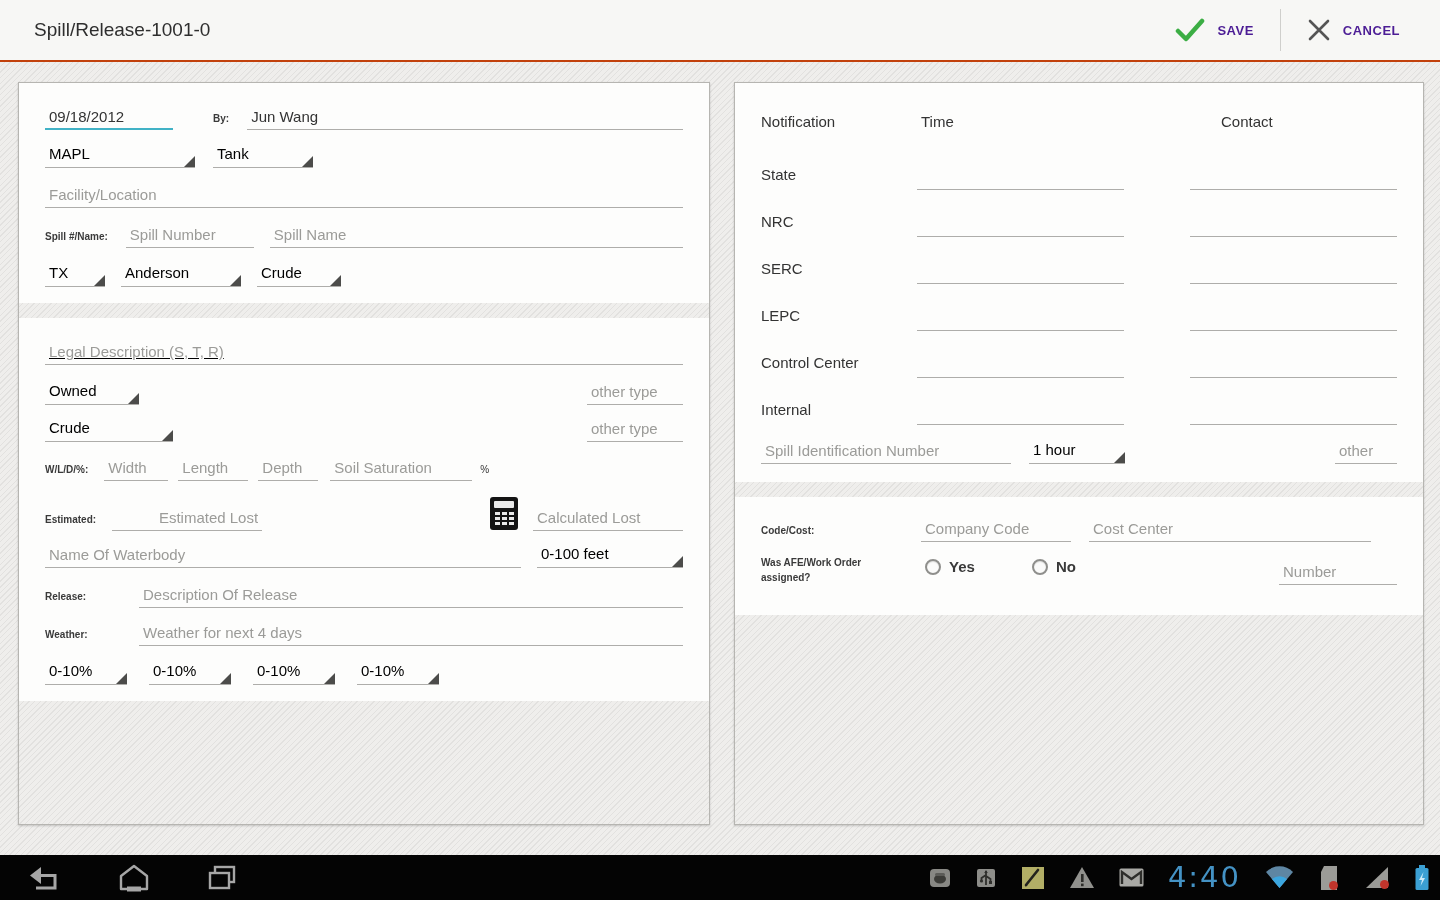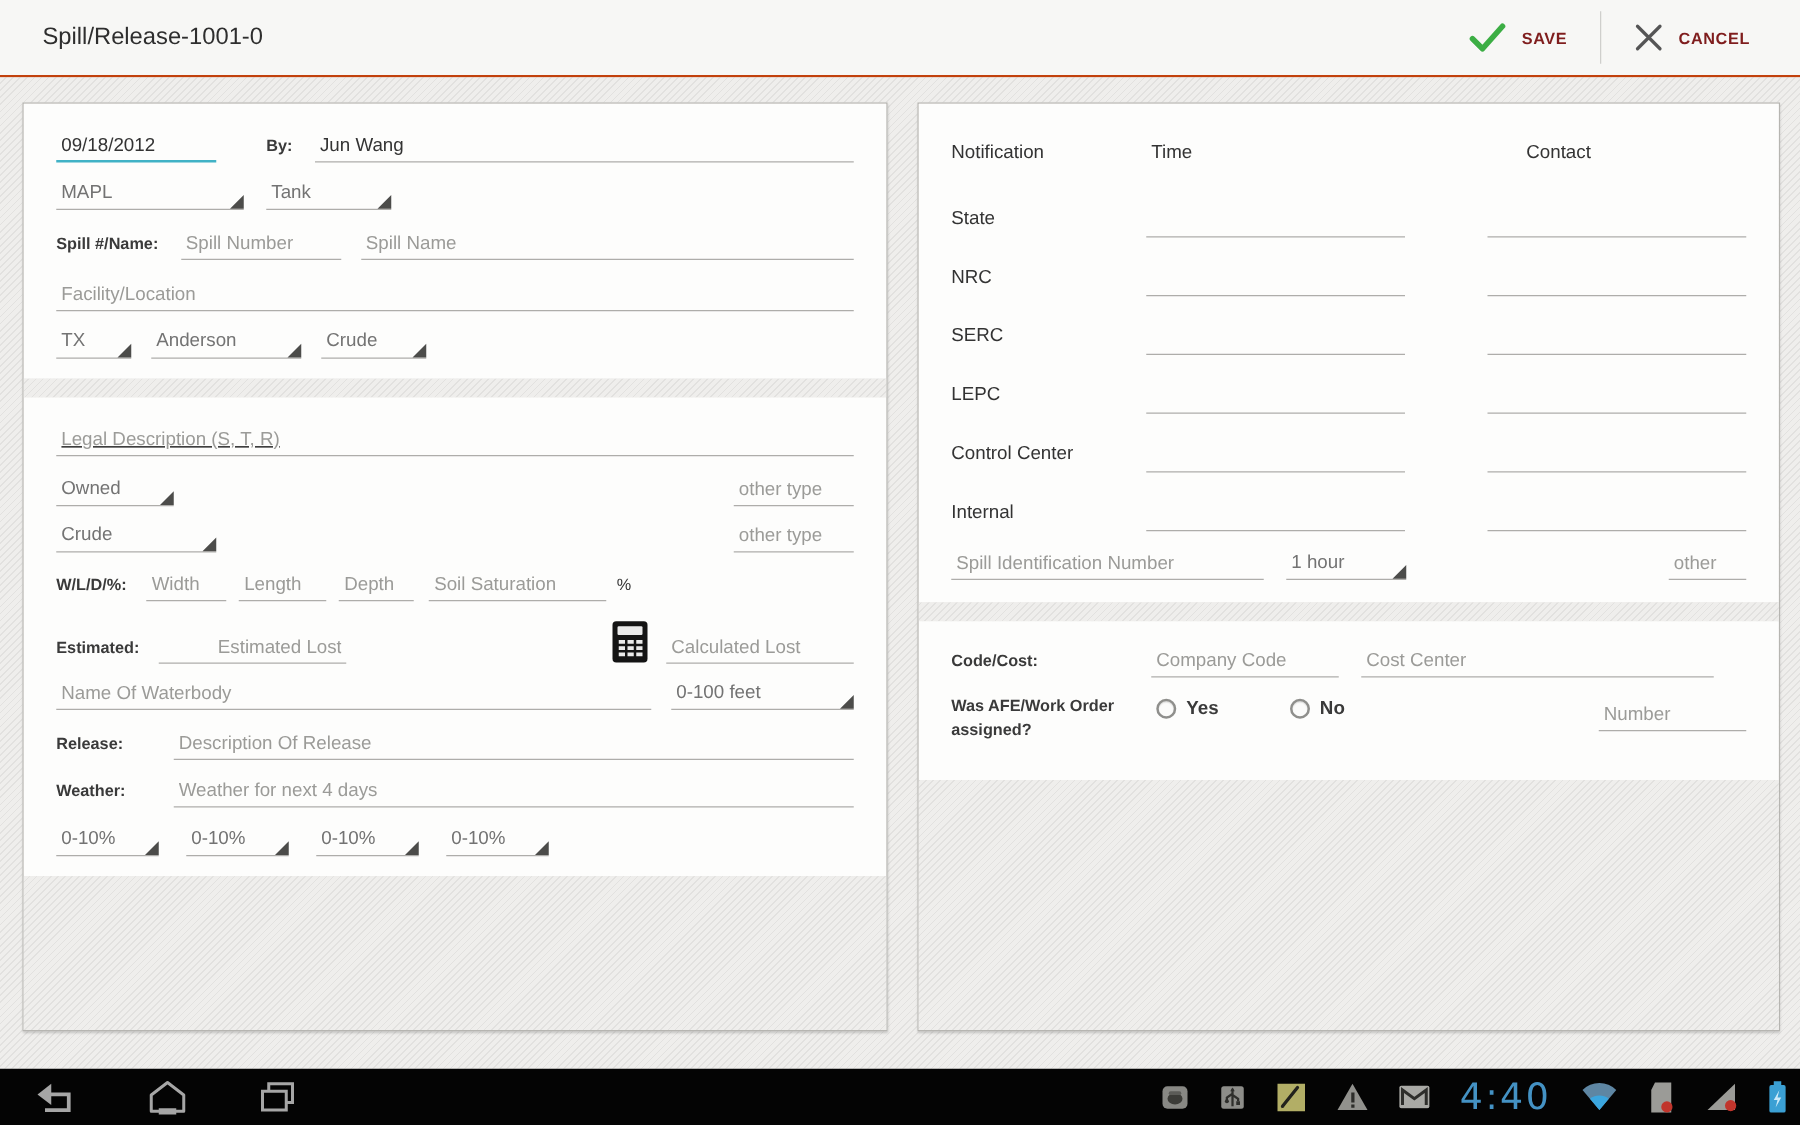--- a/index.html
+++ b/index.html
@@ -9,46 +9,46 @@
   
   .hatch { background:#ebeae8;
     background-image:repeating-linear-gradient(-45deg,#efeeec 0px,#efeeec 3px,#e2e1df 3px,#e2e1df 4px); }
 
   
   .appbar { height:62px; background:#f7f7f5; border-bottom:2px solid #c2410c;
     display:flex; align-items:center; padding:0 14px 0 34px; }
   .appbar-title { font-size:19px; color:#2e2e2e; }
   .appbar-actions { margin-left:auto; display:flex; align-items:center; height:100%; }
   .action-btn { display:flex; align-items:center; gap:12px; height:100%; padding:0 26px; cursor:default; }
-  .action-label { font-size:13px; font-weight:bold; letter-spacing:.5px; color:#7f1d1d; }
+  .action-label { font-size:13px; font-weight:bold; letter-spacing:.5px; color:#4c1d95; }
   .action-divider { width:1px; height:42px; background:#cfcfcc; }
 
   
   .content { position:absolute; top:62px; bottom:45px; left:0; right:0; }
   .card { position:absolute; top:20px; height:743px; border:1px solid #b6b5b1;
     box-shadow:0 1px 2px rgba(0,0,0,.18); display:flex; flex-direction:column; }
   .card-left  { left:18px;  width:692px; }
   .card-right { left:734px; width:690px; }
   .sect { background:#fdfdfc; padding:22px 26px 12px 26px; }
   .sect-divider { height:15px; flex:0 0 auto; }
   .filler { flex:1 1 auto; }
 
   .row { display:flex; align-items:flex-end; }
-  .lbl { font-size:13px; font-weight:bold; color:#3a3a3a; padding-bottom:6px; white-space:nowrap; }
+  .lbl { font-size:10px; font-weight:bold; color:#3a3a3a; padding-bottom:6px; white-space:nowrap; }
   .plain { font-weight:normal; color:#333; }
   .grow { flex:1 1 auto; }
 
   input.inp { border:none; outline:none; background:transparent;
     border-bottom:1px solid #aeadaa; font-size:15px; color:#333;
     padding:3px 4px 4px 4px; font-family:inherit; }
   input.inp::placeholder { color:#9b9b98; opacity:1; }
   input.inp.focused { border-bottom:2px solid #41b2c6; padding-bottom:3px; }
 
   .spin { display:flex; align-items:flex-end; border-bottom:1px solid #aeadaa; cursor:default; }
-  .spin .val { font-size:15px; color:#737373; padding:0 4px 5px 4px; white-space:nowrap; }
+  .spin .val { font-size:15px; color:#000000; padding:0 4px 5px 4px; white-space:nowrap; }
   .spin .tri { margin-left:auto; width:0; height:0;
     border-left:11px solid transparent; border-bottom:11px solid #4c4c4a; }
 
   .radio { width:16px; height:16px; border-radius:50%; border:2px solid #8f8f8c;
     background:#fbfbfa; box-shadow:inset 0 1px 1px rgba(0,0,0,.12); flex:0 0 auto; }
   .radio-lbl { font-size:15px; font-weight:bold; color:#3a3a3a; margin:0 0 0 8px; }
 
   
   .nrow { display:flex; align-items:flex-end; height:47px;gap:44px; }
   .ncol-label { width:160px; font-size:15px; color:#333; padding-bottom:7px; }
@@ -103,27 +103,27 @@
       <div class="row" style="margin-bottom:15px;">
         <div class="spin" style="width:150px;">
           <span class="val">MAPL</span>
           <span class="tri"></span>
         </div>
         <div class="spin" style="width:100px; margin-left:18px;">
           <span class="val">Tank</span>
           <span class="tri"></span>
         </div>
       </div>
+      <div class="row" style="margin-bottom:15px;">
+        <input class="inp grow" placeholder="Facility/Location" style="">
+      </div>
       <div class="row" style="margin-bottom:16px;">
         <span class="lbl">Spill #/Name:</span>
         <input class="inp" style="width: 128px; margin-left: 18px;" placeholder="Spill Number">
         <input class="inp grow" style="margin-left: 16px;" placeholder="Spill Name">
-      </div>
-      <div class="row" style="margin-bottom:15px;">
-        <input class="inp grow" placeholder="Facility/Location" style="">
       </div>
       <div class="row" style="margin-bottom:4px;">
         <div class="spin" style="width:60px;">
           <span class="val">TX</span>
           <span class="tri"></span>
         </div>
         <div class="spin" style="width:120px; margin-left:16px;">
           <span class="val">Anderson</span>
           <span class="tri"></span>
         </div>

